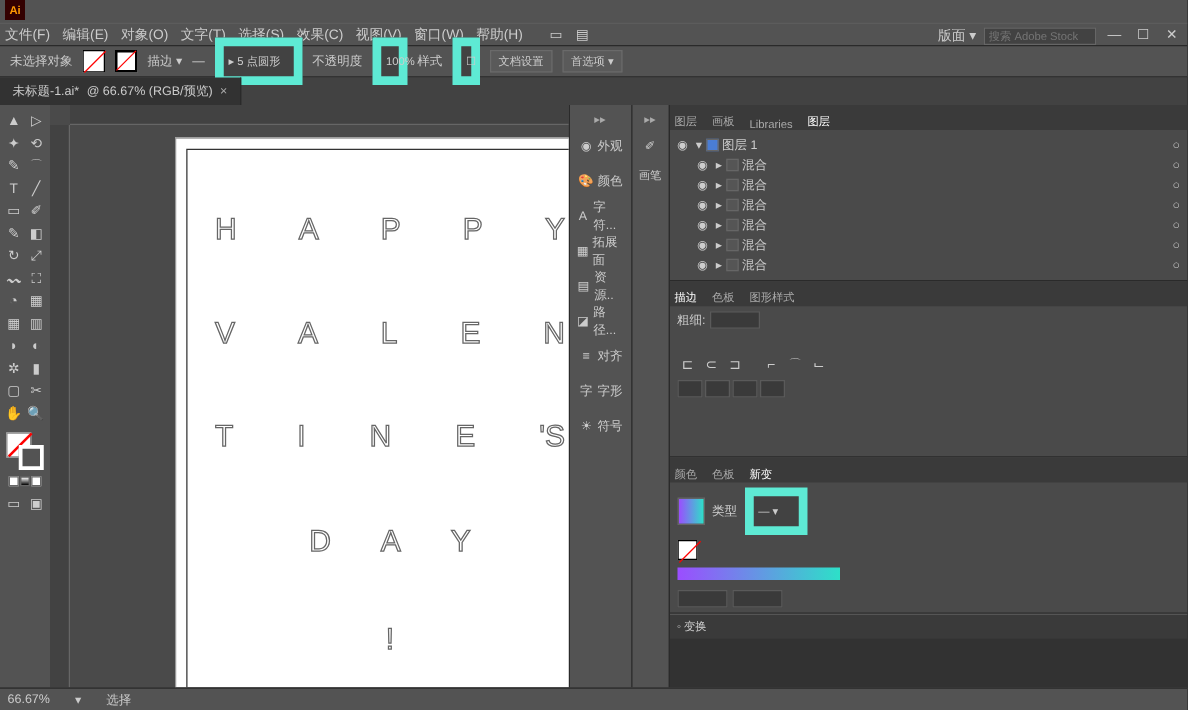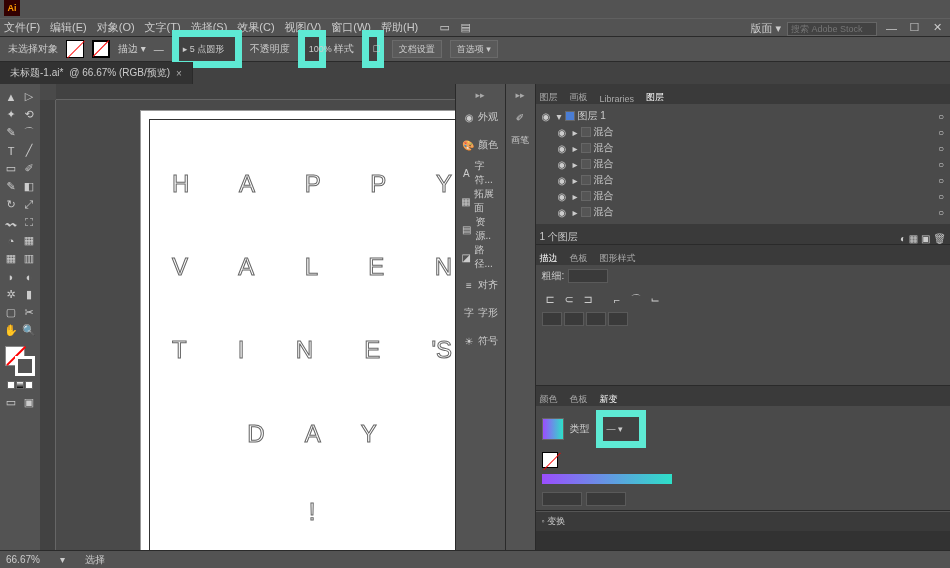--- a/index.html
+++ b/index.html
@@ -324,34 +324,30 @@
             <span style="margin-left:auto">○</span>
           </div>
         <div class="layer-row" style="padding-left:16px">
             <span class="layer-eye">◉</span>
             <span>▸</span>
             <div class="layer-swatch" style="background:#555"></div>
             <span>混合</span>
             <span style="margin-left:auto">○</span>
           </div>
       </div>
-      <div class="panel-tabs" style="justify-content:space-between">
-        <span>1 个图层</span>
-        <span>◐ ▦ ▣ 🗑</span>
-      </div>
     </div>
 
     <div class="panel">
       <div class="panel-tabs">
         <span class="panel-tab active">描边</span>
         <span class="panel-tab">色板</span>
         <span class="panel-tab">图形样式</span>
       </div>
       <div class="panel-body" style="min-height:120px">
-        <div style="display:flex;align-items:center;gap:4px;margin-bottom:8px">
+        <div style="display:flex;align-items:center;gap:4px;margin-bottom:20px">
           <span>粗细:</span>
           <input class="field-small" style="">
         </div>
         <div style="display:flex;gap:2px;margin:4px 0">
           <div class="tool">⊏</div>
           <div class="tool">⊂</div>
           <div class="tool">⊐</div>
           <div style="width:8px"></div>
           <div class="tool">⌐</div>
           <div class="tool">⌒</div>

